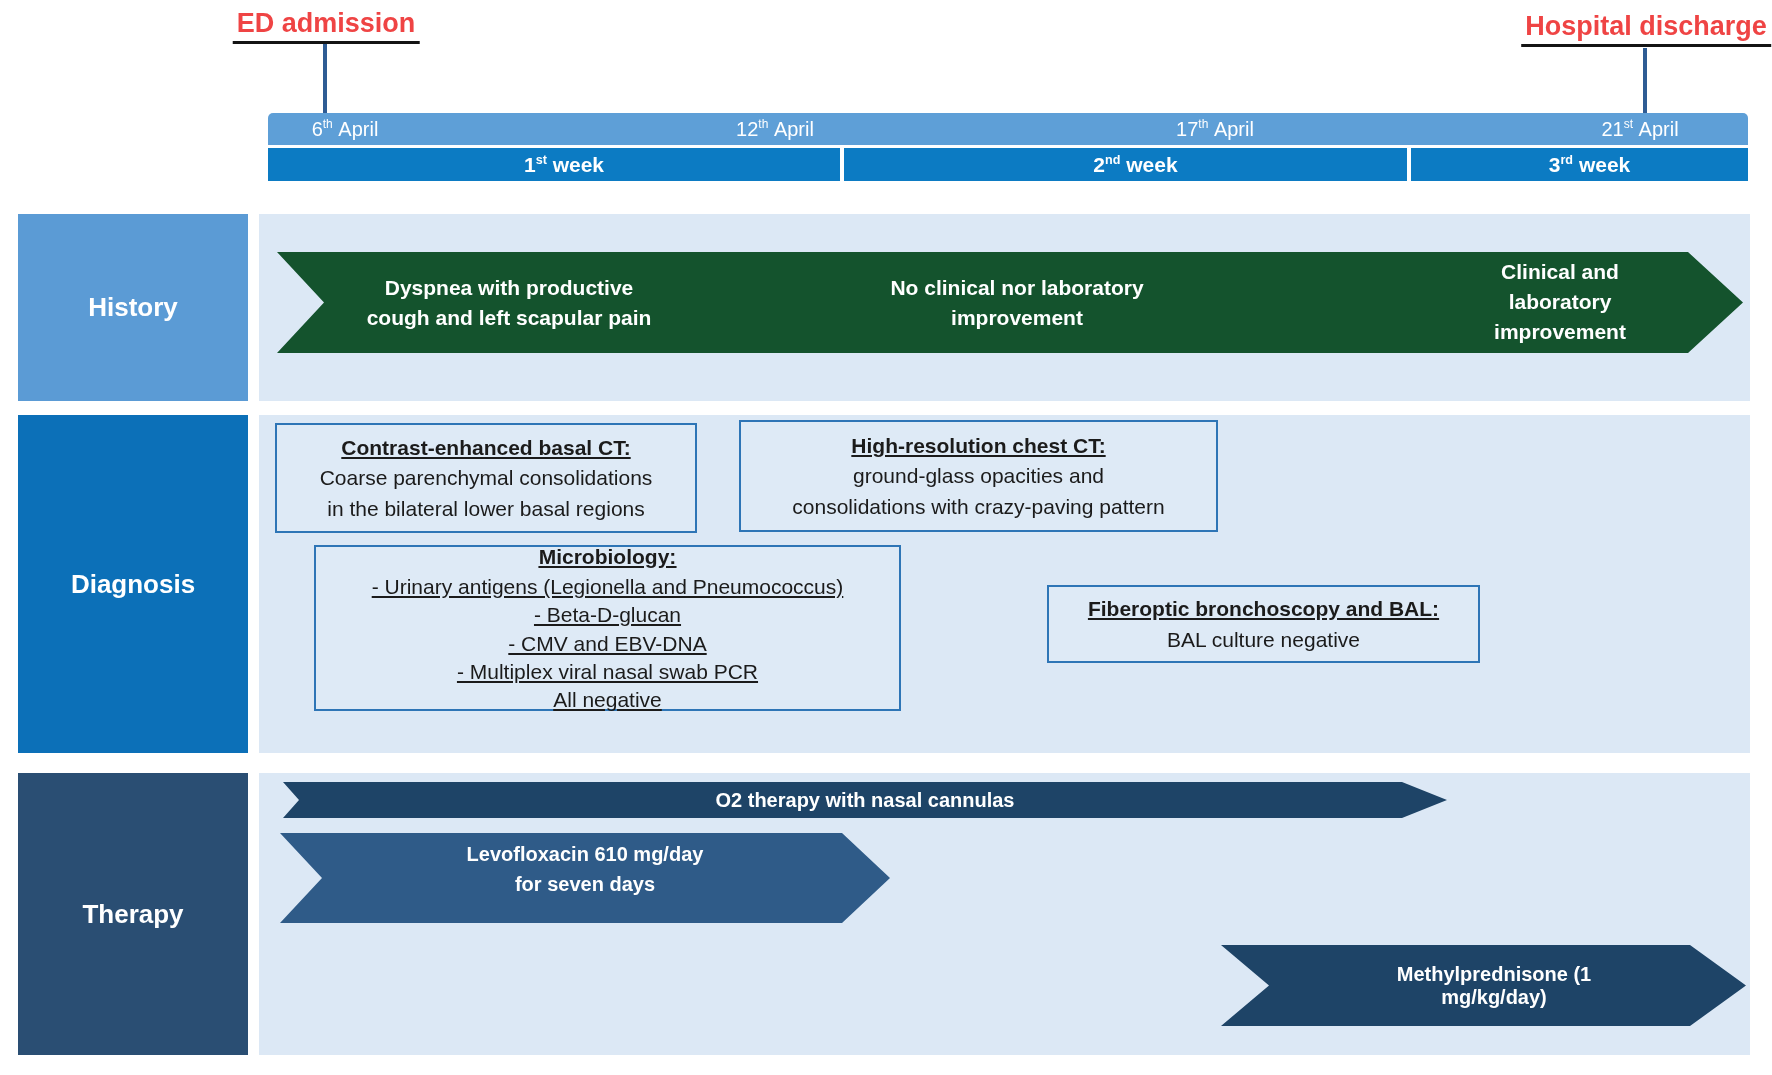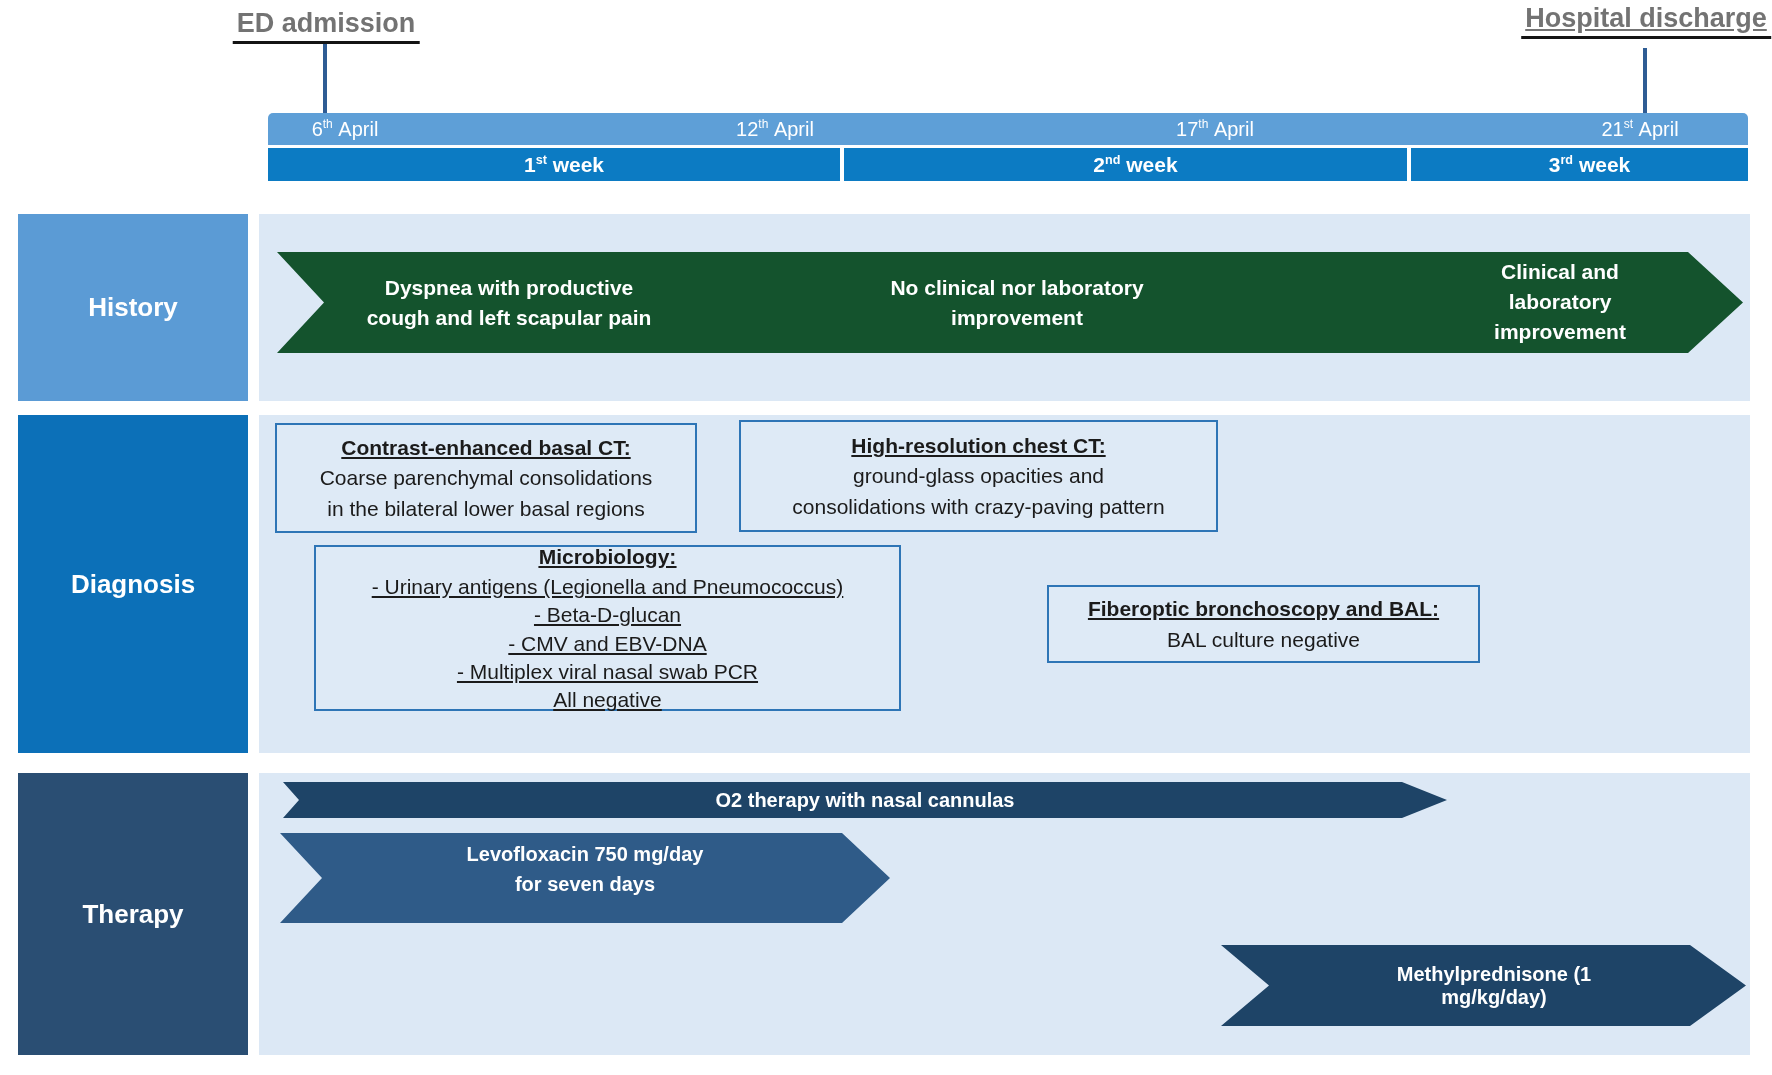--- a/index.html
+++ b/index.html
@@ -3,21 +3,21 @@
 <meta charset="utf-8">
 <style>
   html,body{margin:0;padding:0;background:#ffffff;}
   .page{
     position:relative;width:1772px;height:1075px;background:#ffffff;overflow:hidden;
     font-family:"Liberation Sans","DejaVu Sans",sans-serif;color:#1b1b1b;
   }
   
   .milestone{
     position:absolute;transform:translateX(-50%);
-    font-size:27px;font-weight:bold;color:#737373;
+    font-size:27px;font-weight:bold;color:#ef4444;
     border-bottom:3px solid #141414;padding:0 4px 2px 4px;white-space:nowrap;
   }
   .connector{position:absolute;width:4px;background:#2E5C94;}
   
   .date-bar{
     position:absolute;left:268px;top:113px;width:1480px;height:32px;
     background:#5E9FD7;border-radius:5px 5px 0 0;
   }
   .date-label{
     position:absolute;top:50%;transform:translate(-50%,-50%);
@@ -54,21 +54,21 @@
   .dx-lines{font-size:21px;line-height:1.45;white-space:pre-line;}
 </style>
 </head>
 <body>
 
 <div class="page">
 
   <div class="milestone" style="left:326px;top:8px;">ED admission</div>
   <div class="connector" style="left:323px;top:44px;height:69px;"></div>
 
-  <div class="milestone" style="left:1646px;top:3px;text-decoration:underline;">Hospital discharge</div>
+  <div class="milestone" style="left:1646px;top:11px;">Hospital discharge</div>
   <div class="connector" style="left:1643px;top:48px;height:65px;"></div>
 
   <div class="date-bar">
     <div class="date-label" style="left:77px;"><span>6</span><sup>th</sup>&nbsp;<span>April</span></div>
     <div class="date-label" style="left:507px;"><span>12</span><sup>th</sup>&nbsp;<span>April</span></div>
     <div class="date-label" style="left:947px;"><span>17</span><sup>th</sup>&nbsp;<span>April</span></div>
     <div class="date-label" style="left:1372px;"><span>21</span><sup>st</sup>&nbsp;<span>April</span></div>
   </div>
 
   <div class="week-bar">
@@ -128,21 +128,21 @@
   <div class="lane-bg" style="top:773px;height:282px;"></div>
   <div class="lane-label" style="top:773px;height:282px;background:#2A4E73;">Therapy</div>
 
   <div class="chevron" style="left:283px;top:782px;width:1164px;height:36px;background:#1E4467;
               clip-path:polygon(0 0,1119px 0,100% 50%,1119px 100%,0 100%,16px 50%);">
     <div class="chevron-text" style="left:50%;font-size:20px;">O2 therapy with nasal cannulas</div>
   </div>
 
   <div class="chevron" style="left:280px;top:833px;width:610px;height:90px;background:#2F5B88;
               clip-path:polygon(0 0,562px 0,100% 50%,562px 100%,0 100%,42px 50%);">
-    <div class="chevron-text" style="left:50%;top:40%;font-size:20px;line-height:1.5;">Levofloxacin 750 mg/day
+    <div class="chevron-text" style="left:50%;top:40%;font-size:20px;line-height:1.5;">Levofloxacin 610 mg/day
 for seven days</div>
   </div>
 
   <div class="chevron" style="left:1221px;top:945px;width:525px;height:81px;background:#1E4467;
               clip-path:polygon(0 0,469px 0,100% 50%,469px 100%,0 100%,48px 50%);">
     <div class="chevron-text" style="left:52%;font-size:20px;">Methylprednisone (1 mg/kg/day)</div>
   </div>
 
 </div>
 

